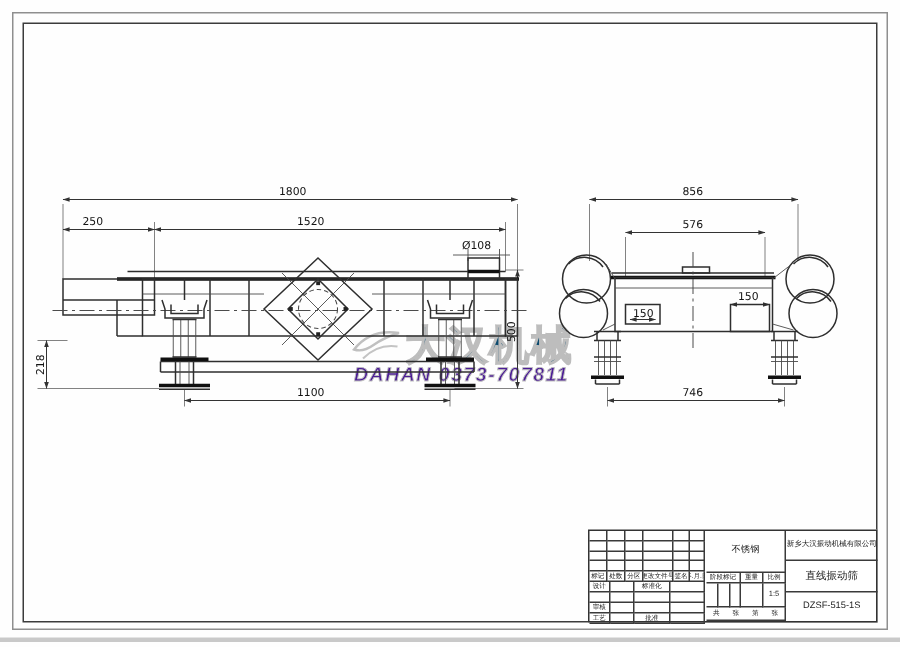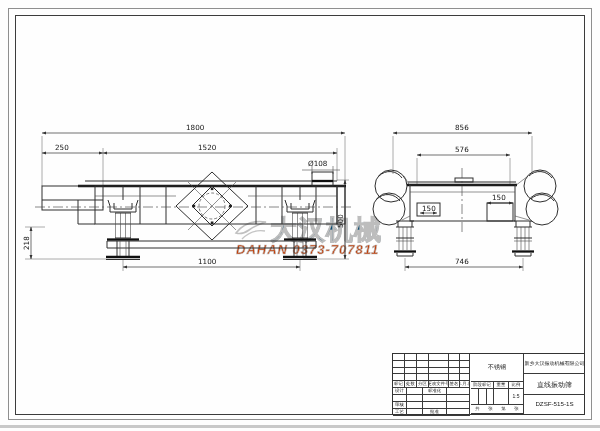--- a/index.html
+++ b/index.html
@@ -13,21 +13,21 @@
   .scan-edge{position:absolute;left:0;top:425px;width:600px;height:3px;background:#c9c9c9;}
 
   
   .wm{position:absolute;left:232px;top:214px;width:170px;height:52px;z-index:1;}
   .wm-cn{
     position:absolute;left:38px;top:-2px;font-size:27px;font-weight:bold;letter-spacing:1px;
     color:#0c4a6e;-webkit-text-stroke:1px #bdbdbd;white-space:nowrap;
   }
   .wm-phone{
     position:absolute;left:4px;top:28px;font-size:13px;font-weight:bold;letter-spacing:1px;
-    color:#c2410c;-webkit-text-stroke:0.6px #c0c0c0;white-space:nowrap;font-style:italic;
+    color:#4c1d95;-webkit-text-stroke:0.6px #c0c0c0;white-space:nowrap;font-style:italic;
   }
   .wm-logo{position:absolute;left:2px;top:2px;}
 
   
   svg.cad{position:absolute;left:0;top:0;z-index:2;}
   .obj{stroke:#2e2e2e;stroke-width:1;fill:none;}
   .thk{stroke:#101010;stroke-width:2.3;fill:none;}
   .ltn{stroke:#4a4a4a;stroke-width:.6;fill:none;}
   .ext{stroke:#676767;stroke-width:.55;fill:none;}
   .dim{stroke:#333;stroke-width:.7;fill:none;marker-start:url(#ar);marker-end:url(#ar);}

